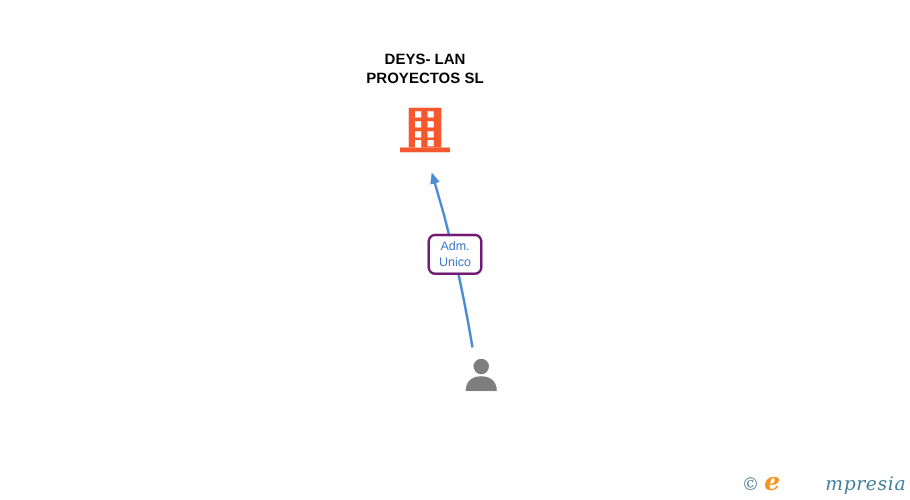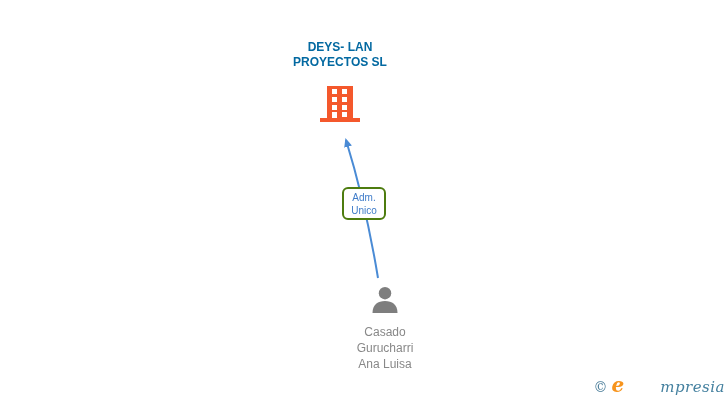--- a/index.html
+++ b/index.html
@@ -27,37 +27,37 @@
     position: absolute;
     left: 280px;
     top: 40px;
     width: 120px;
     text-align: center;
     cursor: pointer;
   }
   .company-name {
     font-size: 12px;
     font-weight: bold;
-    color: #0369a1;
+    color: #000000;
     line-height: 15px;
   }
   .building-svg {
     display: block;
     margin: 16px auto 0 auto;
   }
 
   
   .edge-label {
     position: absolute;
     left: 342px;
     top: 187px;
     width: 44px;
     height: 33px;
     background: #ffffff;
-    border: 2px solid #4d7c0f;
+    border: 2px solid #701a75;
     border-radius: 6px;
     display: flex;
     align-items: center;
     justify-content: center;
     text-align: center;
     font-size: 10px;
     line-height: 13px;
     color: #3f7cc9;
     padding: 1px;
   }
@@ -144,21 +144,20 @@
 
   <div class="edge-label">
     <span>Adm. Unico</span>
   </div>
 
   <div class="person-node">
     <svg class="person-svg" width="28" height="26" viewBox="0 0 28 26">
       <circle cx="14" cy="6.2" r="6.2" fill="#7e7e7e"></circle>
       <path d="M1.5,26 C1.5,17.5 7,14 14,14 C21,14 26.5,17.5 26.5,26 Z" fill="#7e7e7e"></path>
     </svg>
-    <div class="person-name">Casado Gurucharri Ana Luisa</div>
   </div>
 
   <div class="brand">
     <span class="brand-copy">©</span>
     <span class="brand-initial">e</span>
     <span class="brand-rest">mpresia</span>
   </div>
 
 </div>
 

